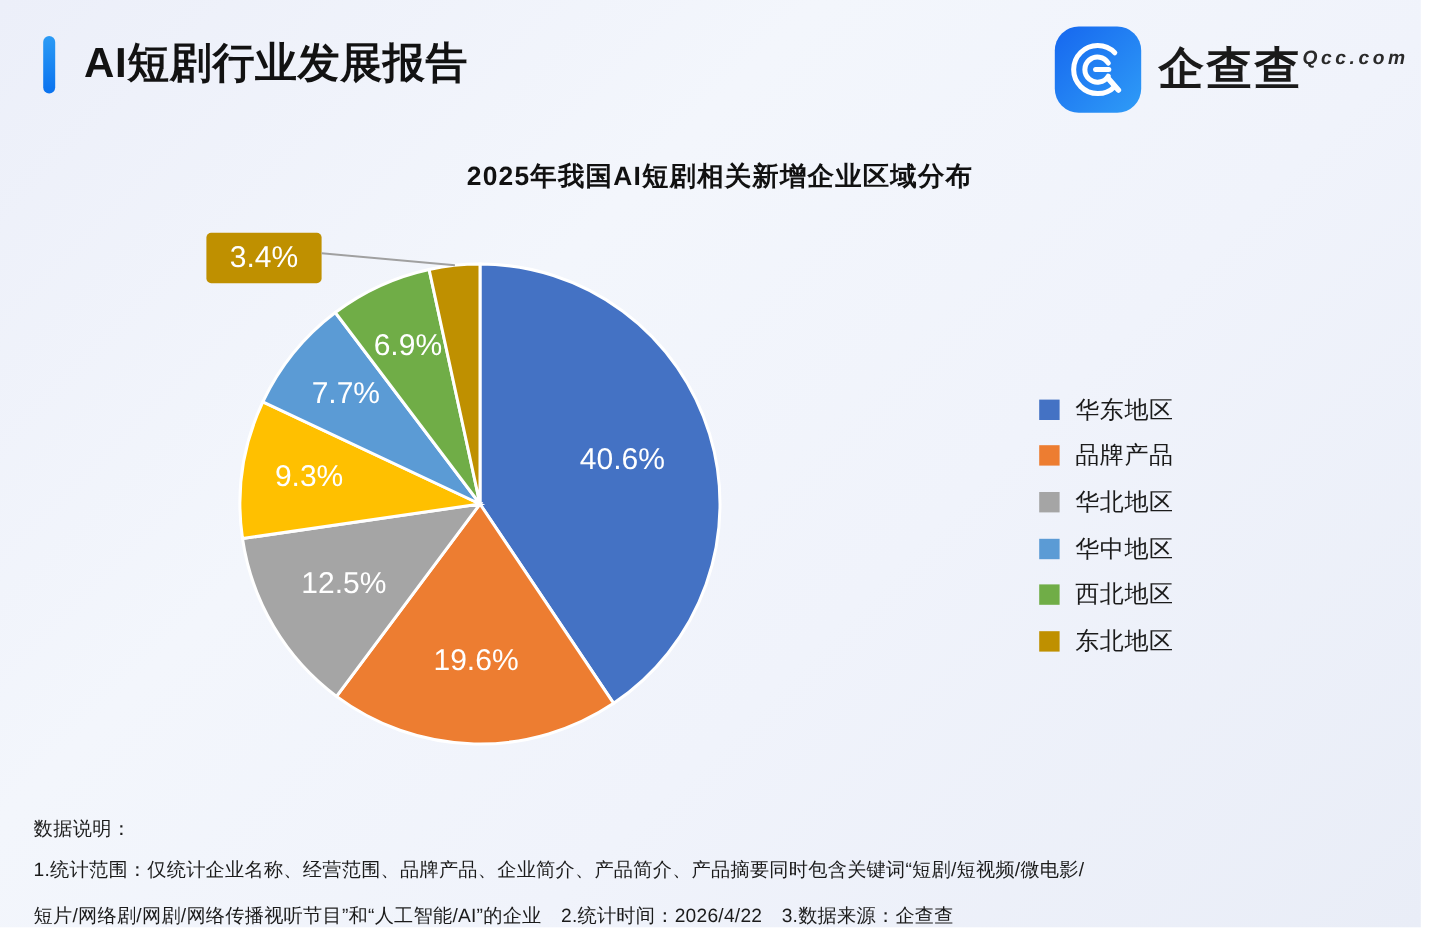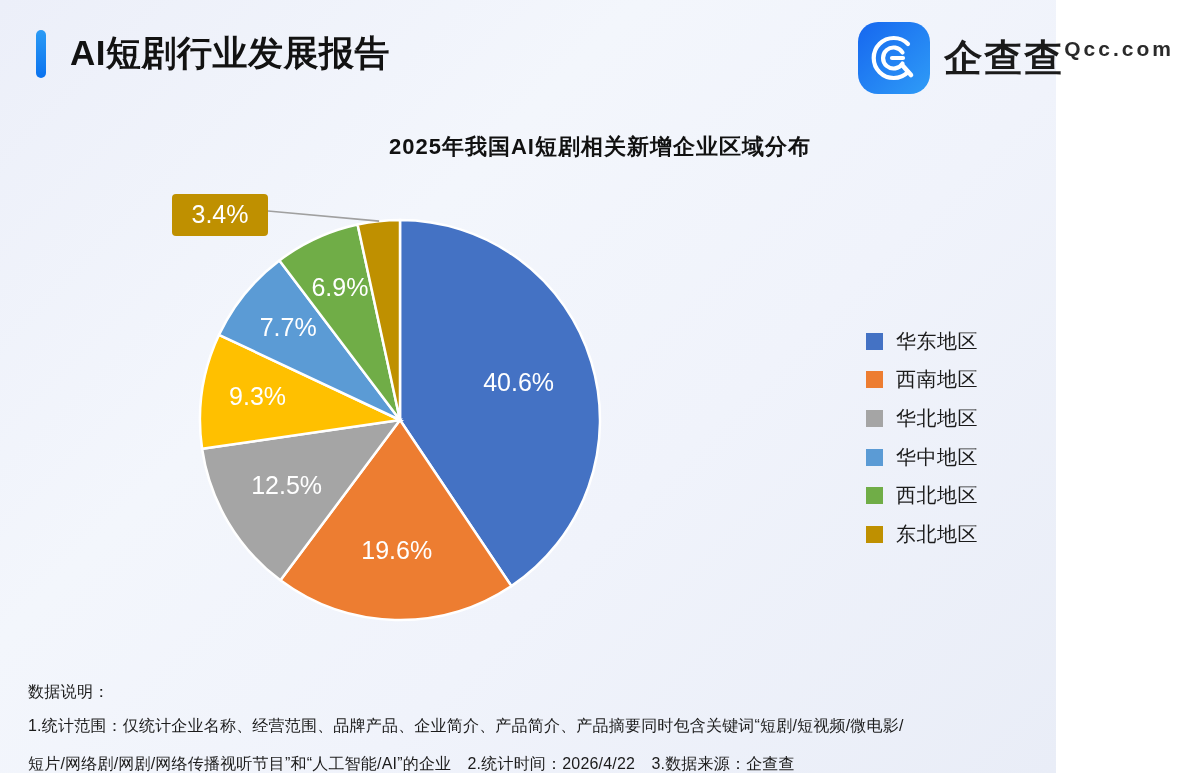--- a/index.html
+++ b/index.html
@@ -3,21 +3,21 @@
 <meta charset="utf-8">
 <style>
   * { box-sizing: border-box; margin: 0; padding: 0; }
   html, body {
     width: 1200px; height: 773px;
     font-family: "Liberation Sans", "DejaVu Sans", sans-serif;
     overflow: hidden;
   }
   #page {
     position: relative;
-    width: 1056px; height: 773px;
+    width: 1184px; height: 773px;
     background: linear-gradient(135deg, #eceff9 0%, #f3f6fc 35%, #f0f3fb 62%, #e9edf7 100%);
   }
 
   
   #header {
     position: absolute; left: 0; top: 0; width: 1200px; height: 112px;
   }
   #title-bar {
     position: absolute; left: 36px; top: 30px;
     width: 10px; height: 48px; border-radius: 5px;
@@ -37,22 +37,22 @@
     width: 72px; height: 72px; border-radius: 20px;
     background: linear-gradient(135deg, #1667ef 0%, #2f9cf7 100%);
     position: relative;
   }
   #brand-text { display: flex; flex-direction: row; justify-content: center; }
   #brand-cn {
     font-size: 38px; font-weight: bold; color: #1a1a1a;
     letter-spacing: 2px; line-height: 42px; white-space: nowrap;
   }
   #brand-en {
-    font-size: 21px; font-weight: bold; color: #2a2a2a;
-    letter-spacing: 3px; line-height: 24px; white-space: nowrap;
+    font-size: 16px; font-weight: bold; color: #2a2a2a;
+    letter-spacing: 3px; line-height: 24px; white-space: nowrap; font-style: italic;
   }
 
   
   #chart-title {
     position: absolute; left: 0; top: 132px; width: 1200px;
     text-align: center; font-size: 22px; font-weight: bold;
     color: #111; letter-spacing: 1px;
   }
   #chart-area { position: absolute; left: 0; top: 180px; width: 1200px; height: 460px; }
   #pie-svg { position: absolute; left: 150px; top: 0px; }
@@ -151,21 +151,21 @@
     </svg>
   </div>
 
   <div id="legend">
       <div class="legend-item">
         <span class="legend-swatch" style="background: rgb(68, 114, 196);"></span>
         <span class="legend-label">华东地区</span>
       </div>
       <div class="legend-item">
         <span class="legend-swatch" style="background: rgb(237, 125, 49);"></span>
-        <span class="legend-label">西南地区</span>
+        <span class="legend-label">品牌产品</span>
       </div>
       <div class="legend-item">
         <span class="legend-swatch" style="background: rgb(165, 165, 165);"></span>
         <span class="legend-label">华北地区</span>
       </div>
       <div class="legend-item">
         <span class="legend-swatch" style="background: rgb(91, 155, 213);"></span>
         <span class="legend-label">华中地区</span>
       </div>
       <div class="legend-item">

